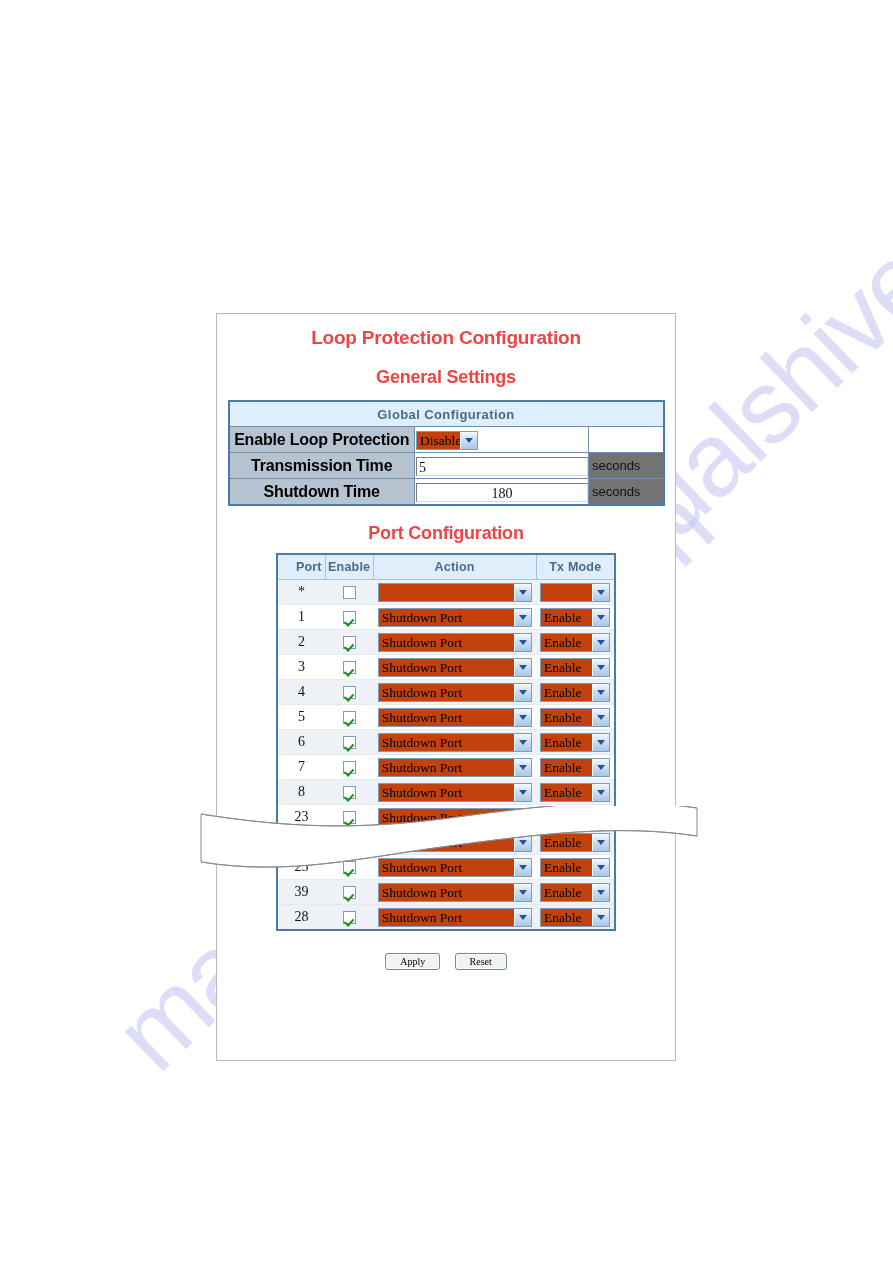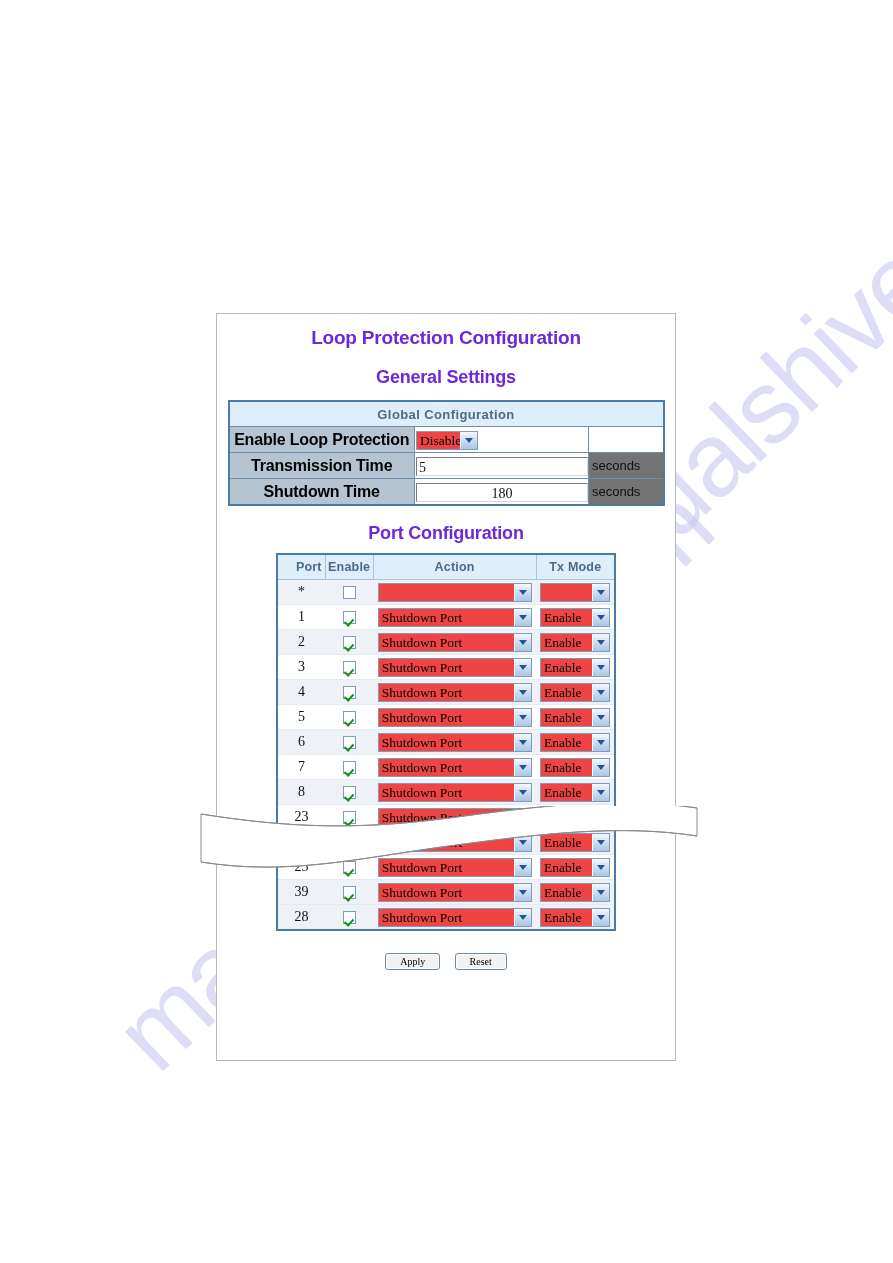--- a/index.html
+++ b/index.html
@@ -39,21 +39,21 @@
     left:216px; top:313px;
     width:460px; height:748px;
     border:1px solid #b9b9b9;
     background:#ffffff;
     box-sizing:border-box;
     z-index:10;
   }
 
   .h-title{
     text-align:center;
-    color:#6d28d9;
+    color:#ef4444;
     font-weight:bold;
     font-size:19px;
     letter-spacing:-.2px;
   }
   #t-main{ margin-top:13px; }
   #t-general{ margin-top:18px; font-size:18px; }
   #t-port{ margin-top:17px; font-size:18px; }
 
   
   #globalWrap{
@@ -128,21 +128,21 @@
     display:block;
   }
   #inpTrans{ width:172px; margin:2px 0 0 1px; }
   #inpShut { width:172px; margin:2px 0 0 1px;text-align:center; }
 
   
   .sel{
     display:inline-block;
     position:relative;
     border:1px solid #7f9db9;
-    background:#ef4444;
+    background:#c2410c;
     height:19px;
     box-sizing:border-box;
     vertical-align:middle;
     font-family:"Liberation Serif", serif;
     font-size:13.5px;
     color:#000;
     cursor:default;
   }
   .sel .sel-val{
     position:absolute;

